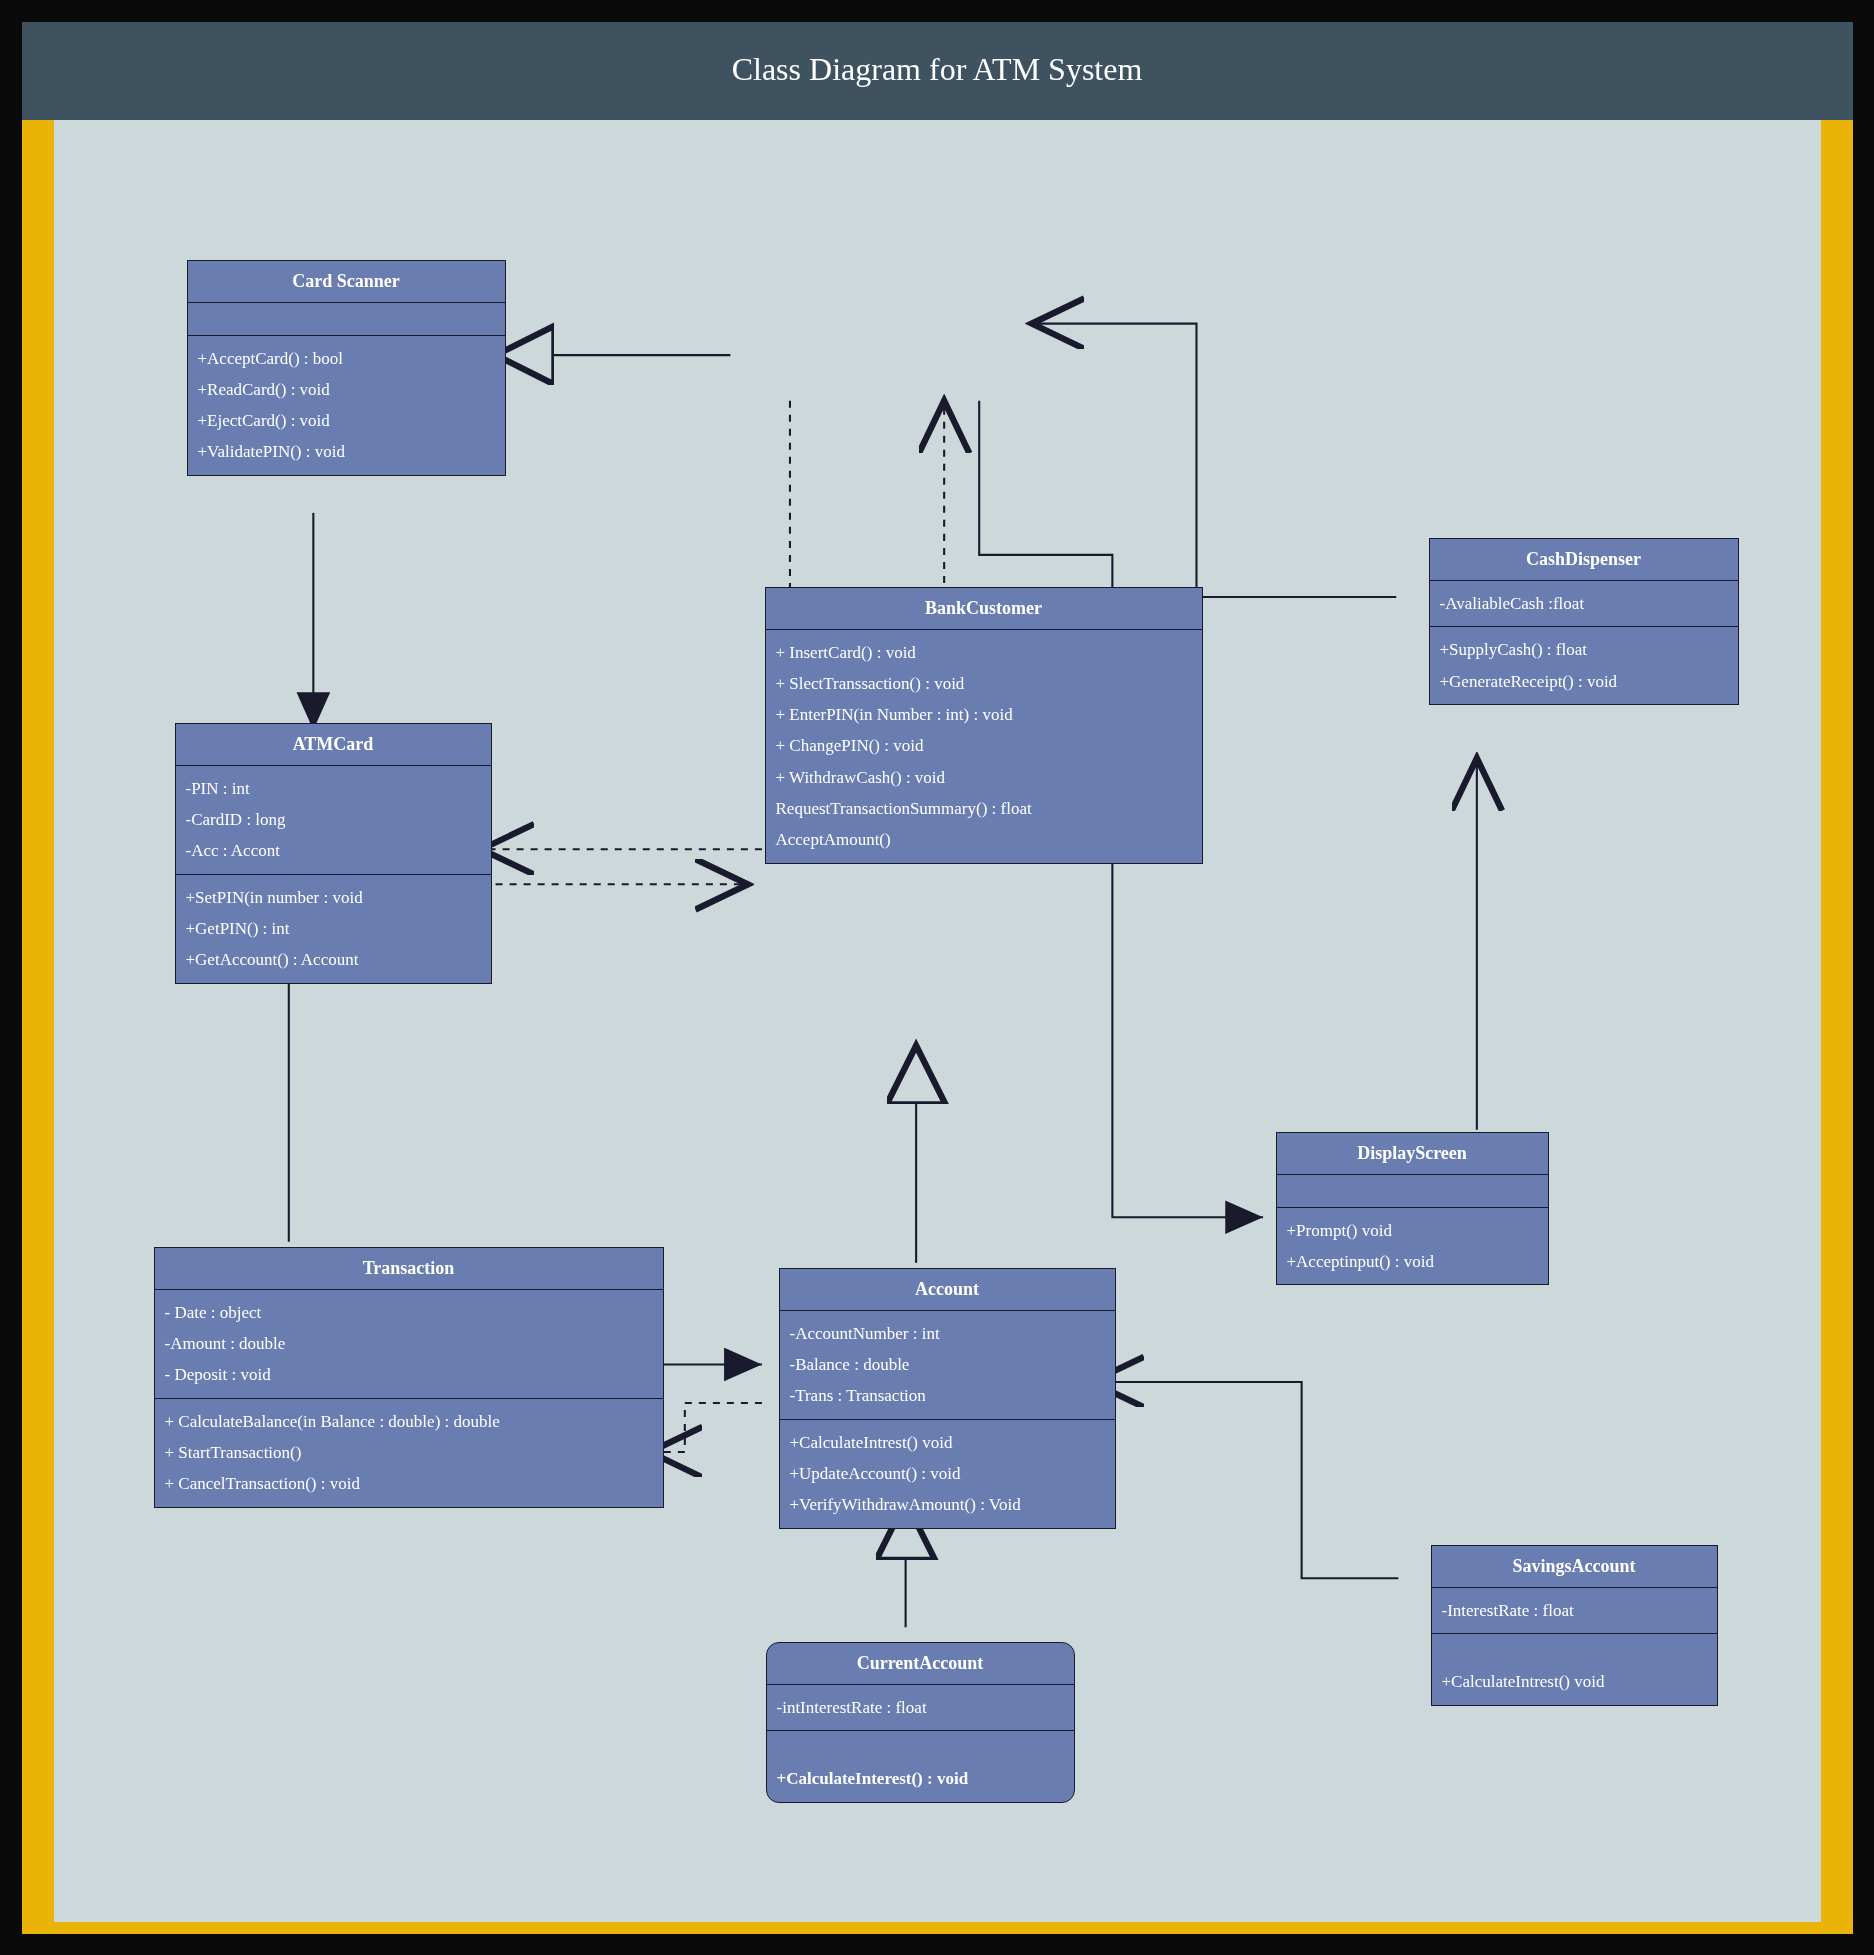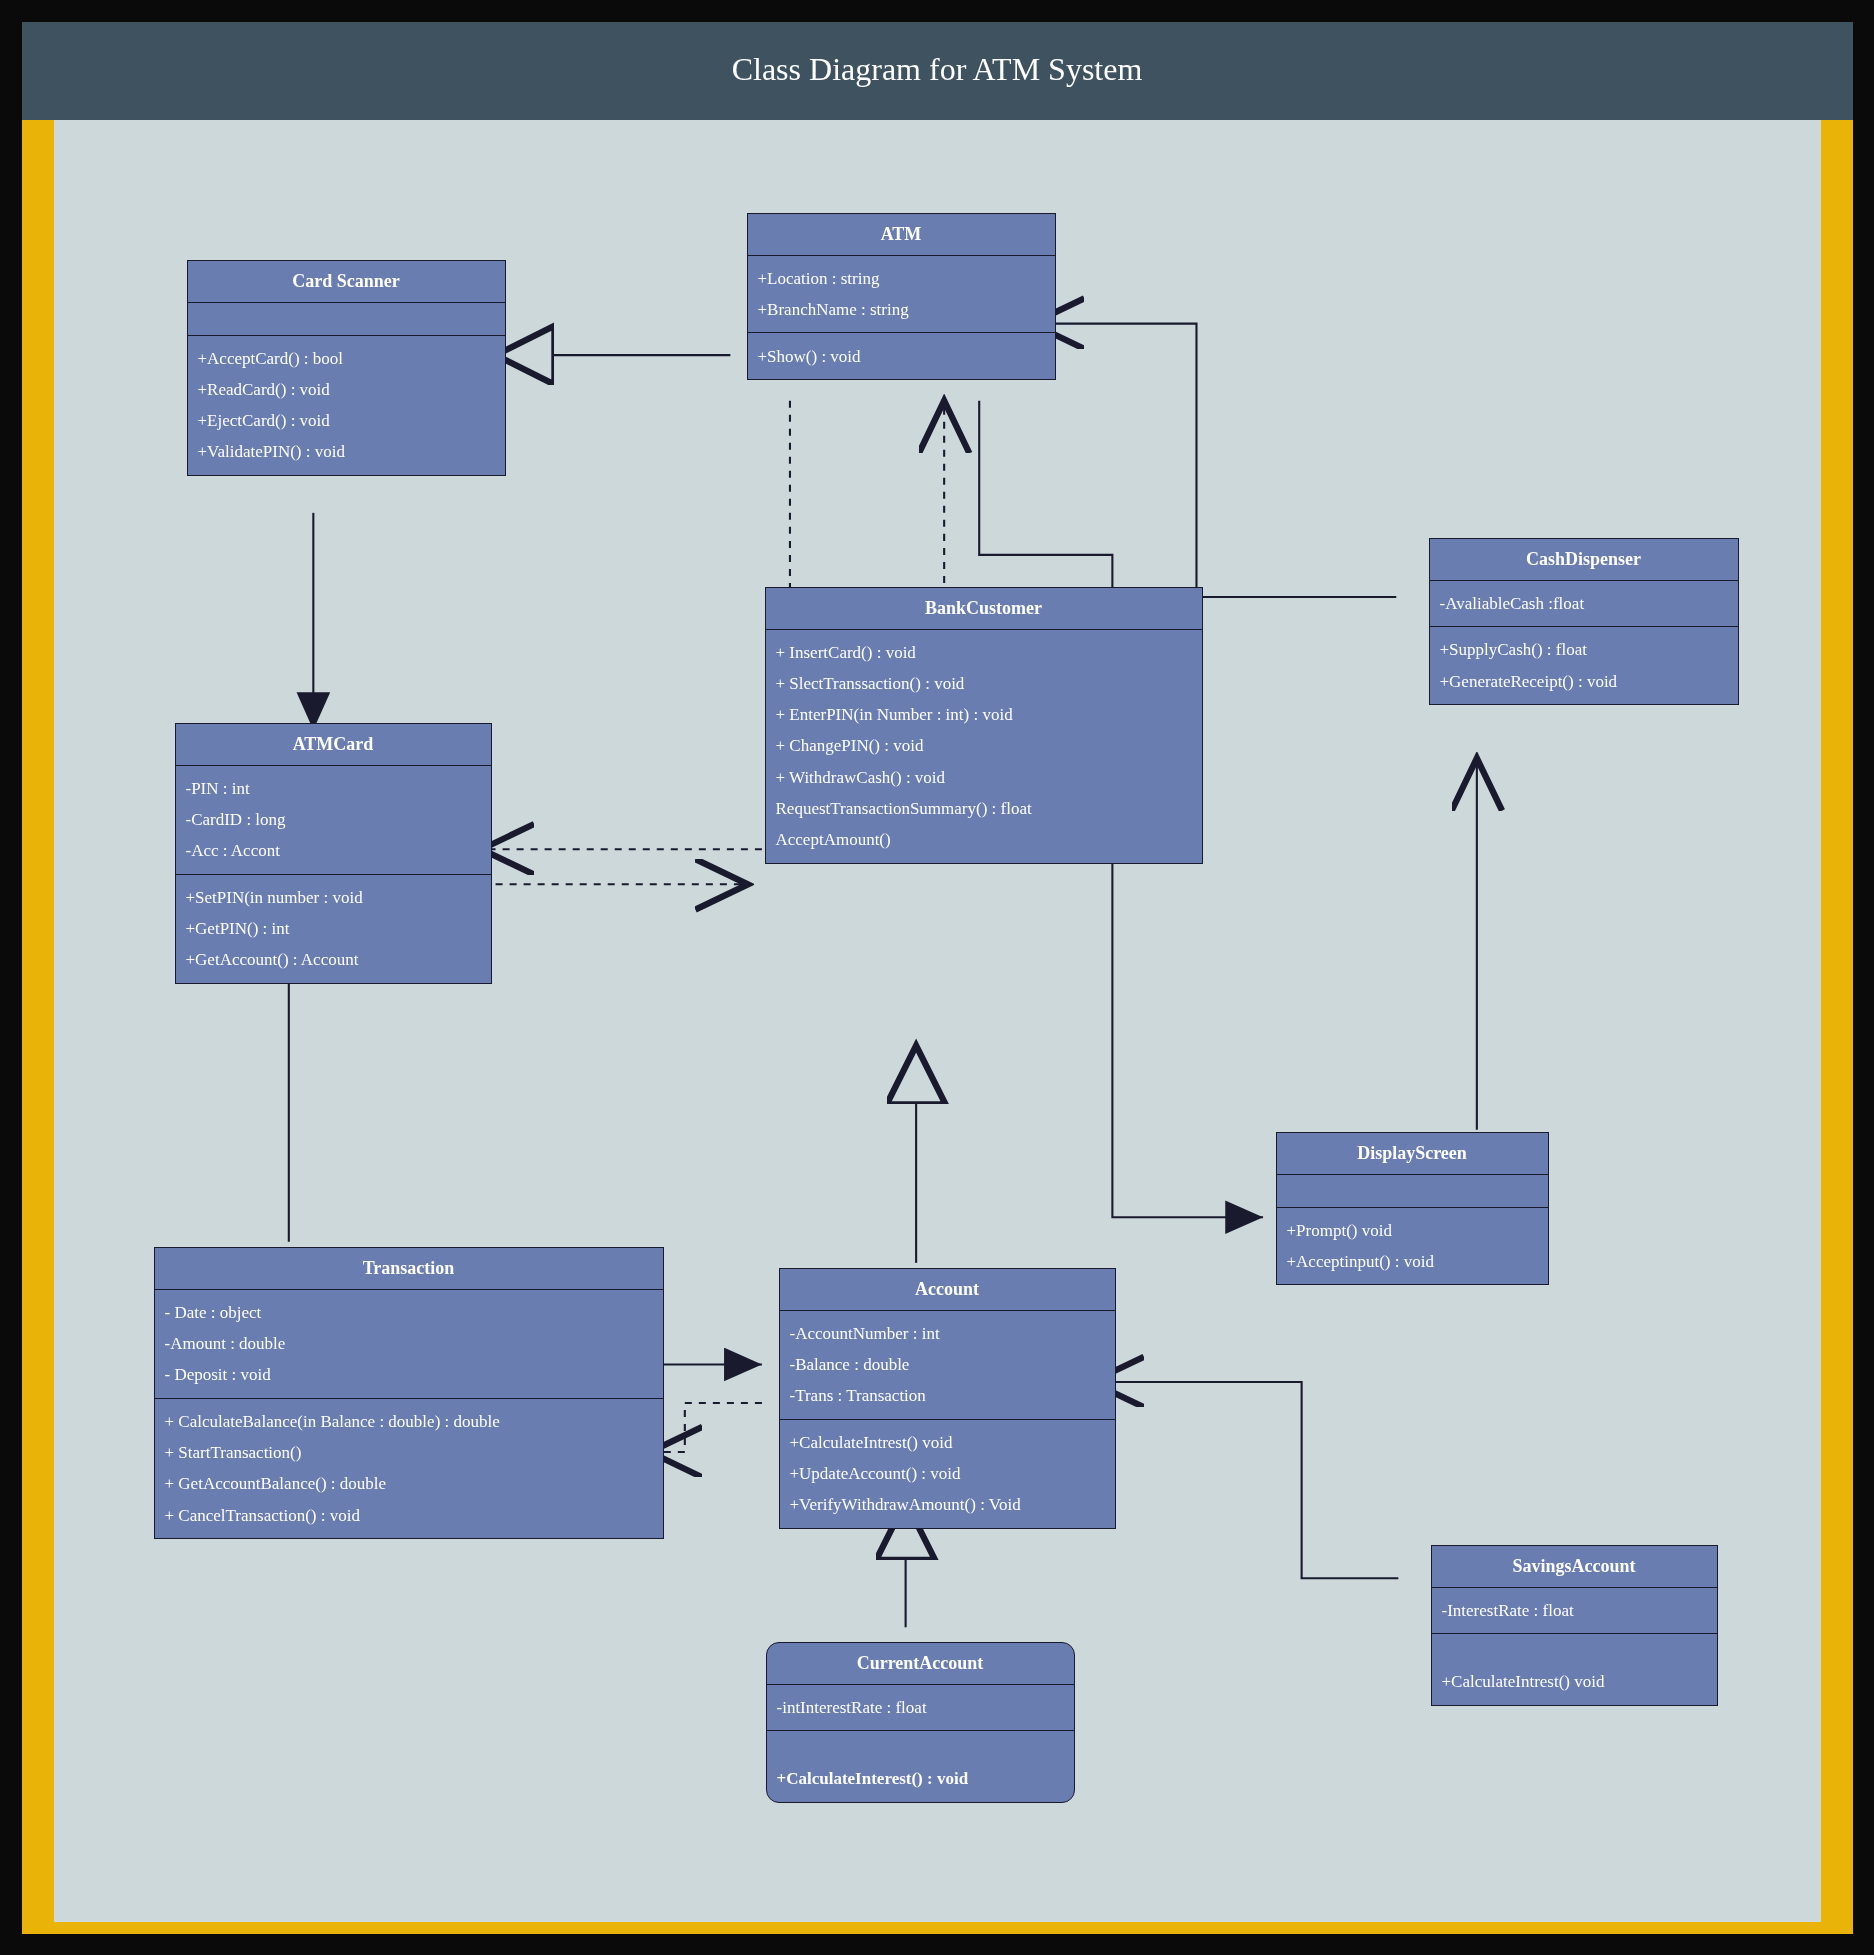--- a/index.html
+++ b/index.html
@@ -117,30 +117,20 @@
       <div class="class-name">Card Scanner</div>
       <div class="attrs"></div>
       <div class="ops">
         <div class="row">+AcceptCard() : bool</div>
         <div class="row">+ReadCard() : void</div>
         <div class="row">+EjectCard() : void</div>
         <div class="row">+ValidatePIN() : void</div>
       </div>
     </div>
 
-    <div class="uml-class" style="left:693px; top:93px; width:309px;">
-      <div class="class-name">ATM</div>
-      <div class="attrs">
-        <div class="row">+Location : string</div>
-        <div class="row">+BranchName : string</div>
-      </div>
-      <div class="ops">
-        <div class="row">+Show() : void</div>
-      </div>
-    </div>
 
     <div class="uml-class" style="left:1375px; top:418px; width:310px;">
       <div class="class-name">CashDispenser</div>
       <div class="attrs">
         <div class="row">-AvaliableCash :float</div>
       </div>
       <div class="ops">
         <div class="row">+SupplyCash() : float</div>
         <div class="row">+GenerateReceipt() : void</div>
       </div>
@@ -185,21 +175,20 @@
     <div class="uml-class" style="left:100px; top:1127px; width:510px;">
       <div class="class-name">Transaction</div>
       <div class="attrs">
         <div class="row">- Date : object</div>
         <div class="row">-Amount : double</div>
         <div class="row">- Deposit : void</div>
       </div>
       <div class="ops">
         <div class="row">+ CalculateBalance(in Balance : double) : double</div>
         <div class="row">+ StartTransaction()</div>
-        <div class="row">+ GetAccountBalance() : double</div>
         <div class="row">+ CancelTransaction() : void</div>
       </div>
     </div>
 
     <div class="uml-class" style="left:725px; top:1148px; width:337px;">
       <div class="class-name">Account</div>
       <div class="attrs">
         <div class="row">-AccountNumber : int</div>
         <div class="row">-Balance : double</div>
         <div class="row">-Trans : Transaction</div>

